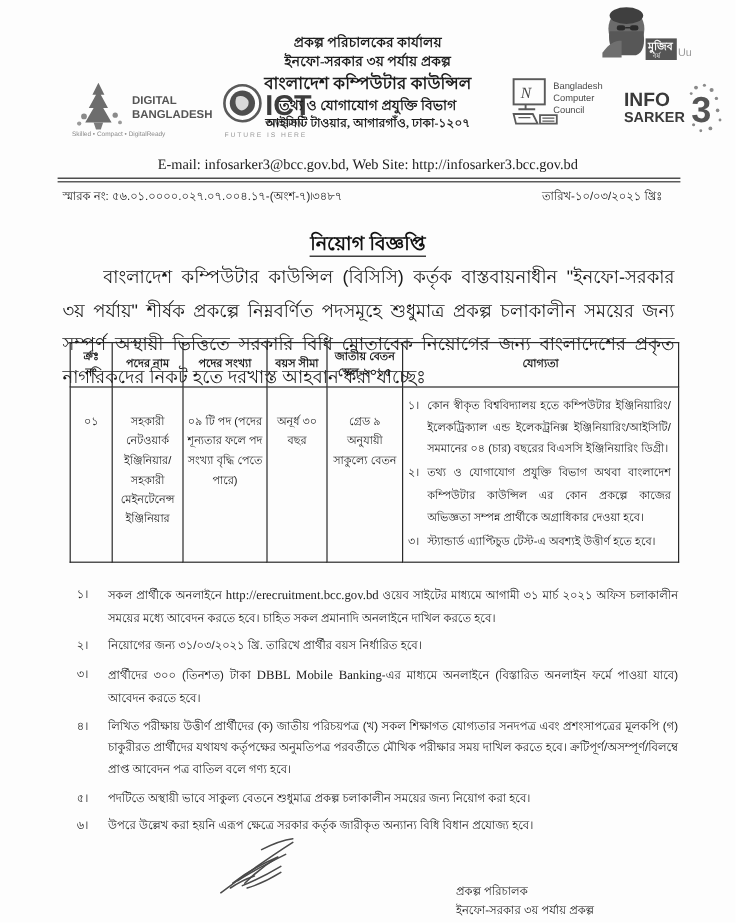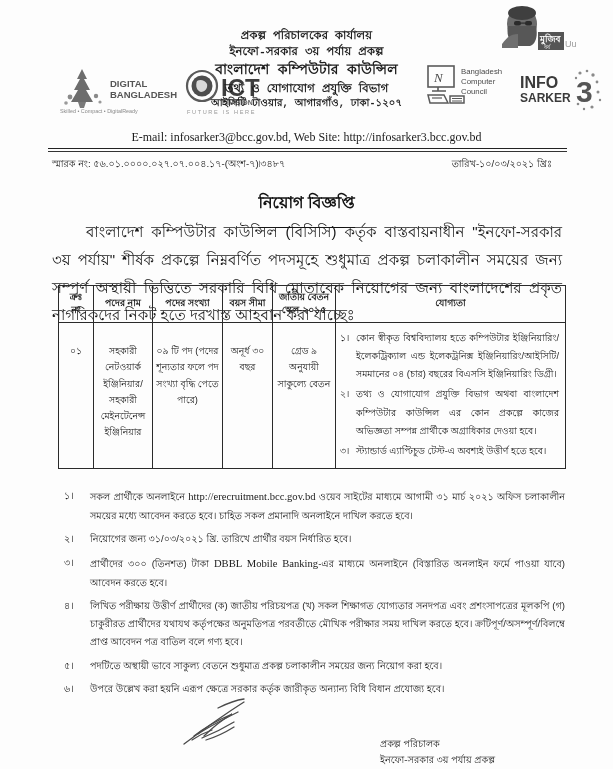--- a/index.html
+++ b/index.html
@@ -37,21 +37,21 @@
 
   .header-center {
     position: absolute;
     left: 0;
     top: 28px;
     width: 613px;
     text-align: center;
     line-height: 1.42;
   }
   .hc-line {
-    font-family: Liberation Mono, monospace;
+    font-family: Liberation Serif, serif;
     font-size: 11.5px;
     font-weight: 700;
     color: #1d1d1d;
     letter-spacing: .1px;
   }
   .hc-line.big {
     font-size: 14px;
     font-weight: 700;
   }
   .hc-line.addr {
@@ -132,21 +132,21 @@
     top: 190px;
     width: 613px;
     text-align: center;
     font-family: "Liberation Sans", "DejaVu Sans", sans-serif;
     font-size: 16px;
     font-weight: 700;
     color: #111;
   }
   .doc-title span {
     border-bottom: 1.4px solid #111;
-    padding-bottom: 16px;
+    padding-bottom: 1px;
   }
 
   
   .intro {
     position: absolute;
     left: 52px;
     top: 218px;
     width: 510px;
     font-family: "Liberation Sans", "DejaVu Sans", sans-serif;
     font-size: 15px;

